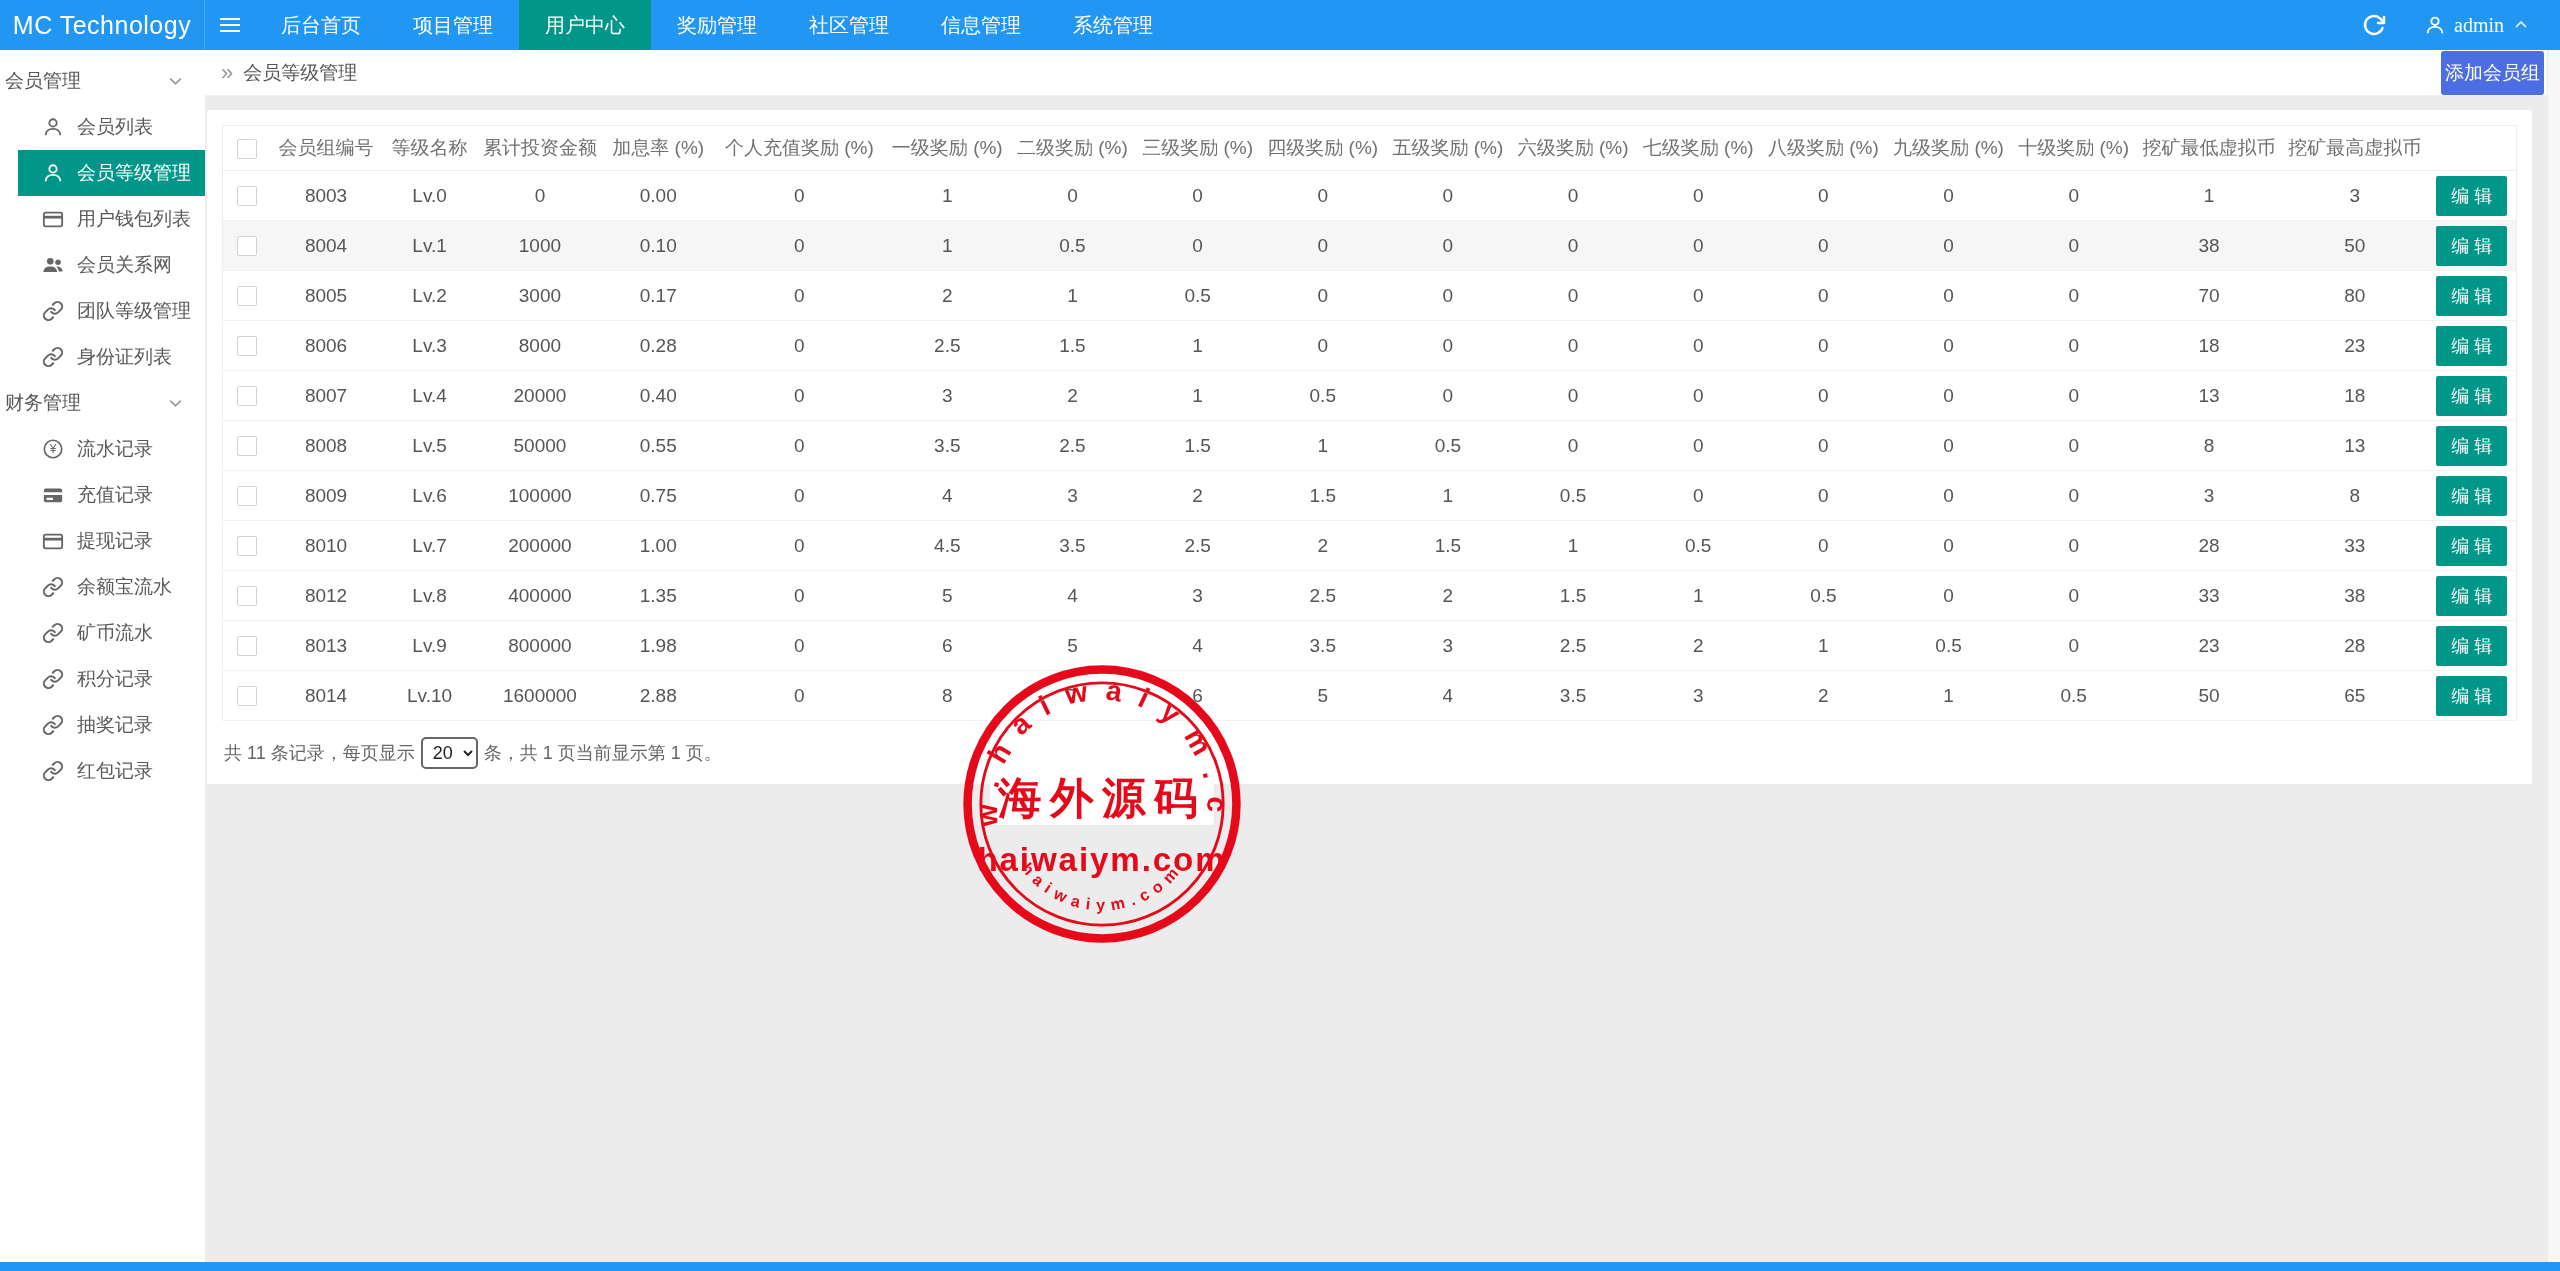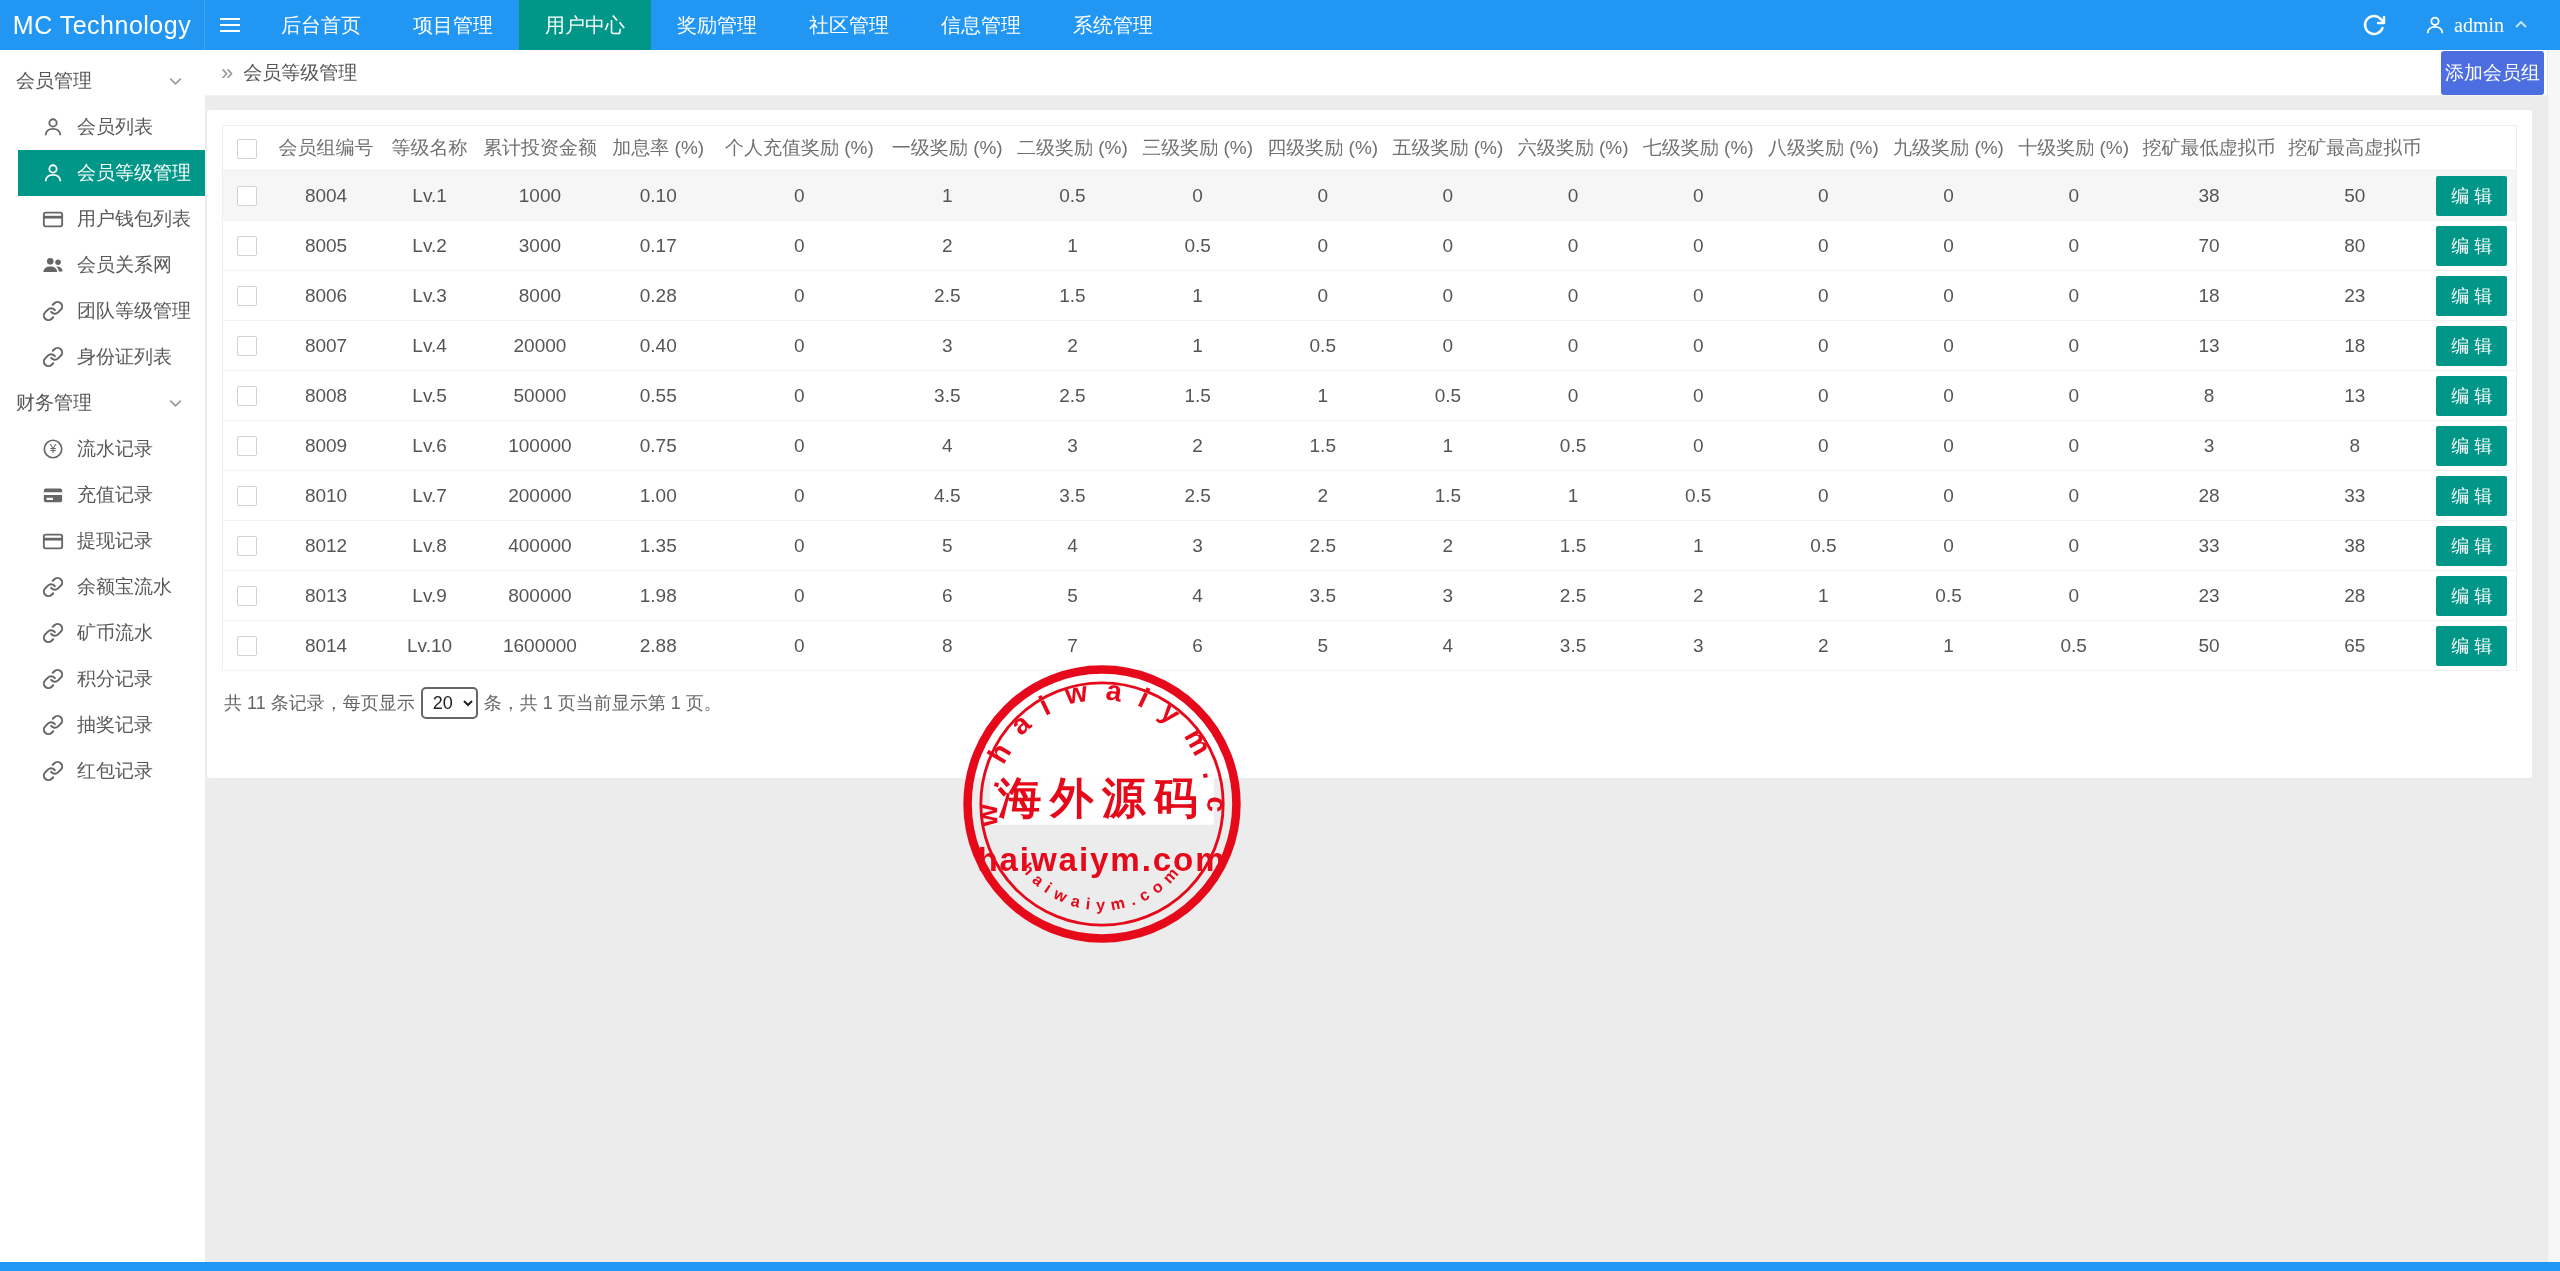--- a/index.html
+++ b/index.html
@@ -28,21 +28,21 @@
   .nav-icon-btn { width: 64px; height: 50px; display: flex; align-items: center; justify-content: center; cursor: pointer; }
   .nav-user { display: flex; align-items: center; gap: 8px; padding: 0 30px 0 18px; height: 50px; font-size: 20px; cursor: pointer; }
   svg.ic { display: block; }
   
   .sidebar {
     position: absolute; top: 50px; left: 0; width: 205px; bottom: 9px;
     background: #fff; z-index: 60; padding-top: 8px;
   }
   .side-section-header {
     height: 46px; display: flex; align-items: center; justify-content: space-between;
-    padding: 0 20px 0 16px; font-size: 19px; color: #555; cursor: pointer;
+    padding: 0 20px 0 5px; font-size: 19px; color: #555; cursor: pointer;
   }
   .side-item {
     height: 46px; display: flex; align-items: center; gap: 13px;
     padding-left: 24px; font-size: 19px; color: #595959; cursor: pointer; white-space: nowrap; margin-left: 18px;
   }
   .side-item .sicon { width: 22px; height: 22px; color: #666; flex: 0 0 auto; }
   .side-item.active { background: #009688; color: #fff; }
   .side-item.active .sicon { color: #fff; }
   
   .crumb-bar {
@@ -325,20 +325,41 @@
             <th>七级奖励 (%)</th>
             <th>八级奖励 (%)</th>
             <th>九级奖励 (%)</th>
             <th>十级奖励 (%)</th>
             <th>挖矿最低虚拟币</th>
             <th>挖矿最高虚拟币</th>
             <th></th>
           </tr>
         </thead>
       <tbody id="grid-body">
+          <tr class="">
+            <td><span class="cb"></span></td>
+            <td>8003</td>
+            <td>Lv.0</td>
+            <td>0</td>
+            <td>0.00</td>
+            <td>0</td>
+            <td>1</td>
+            <td>0</td>
+            <td>0</td>
+            <td>0</td>
+            <td>0</td>
+            <td>0</td>
+            <td>0</td>
+            <td>0</td>
+            <td>0</td>
+            <td>0</td>
+            <td>1</td>
+            <td>3</td>
+            <td><button class="edit-btn">编辑</button></td>
+          </tr>
           <tr class="hl">
             <td><span class="cb"></span></td>
             <td>8004</td>
             <td>Lv.1</td>
             <td>1000</td>
             <td>0.10</td>
             <td>0</td>
             <td>1</td>
             <td>0.5</td>
             <td>0</td>

